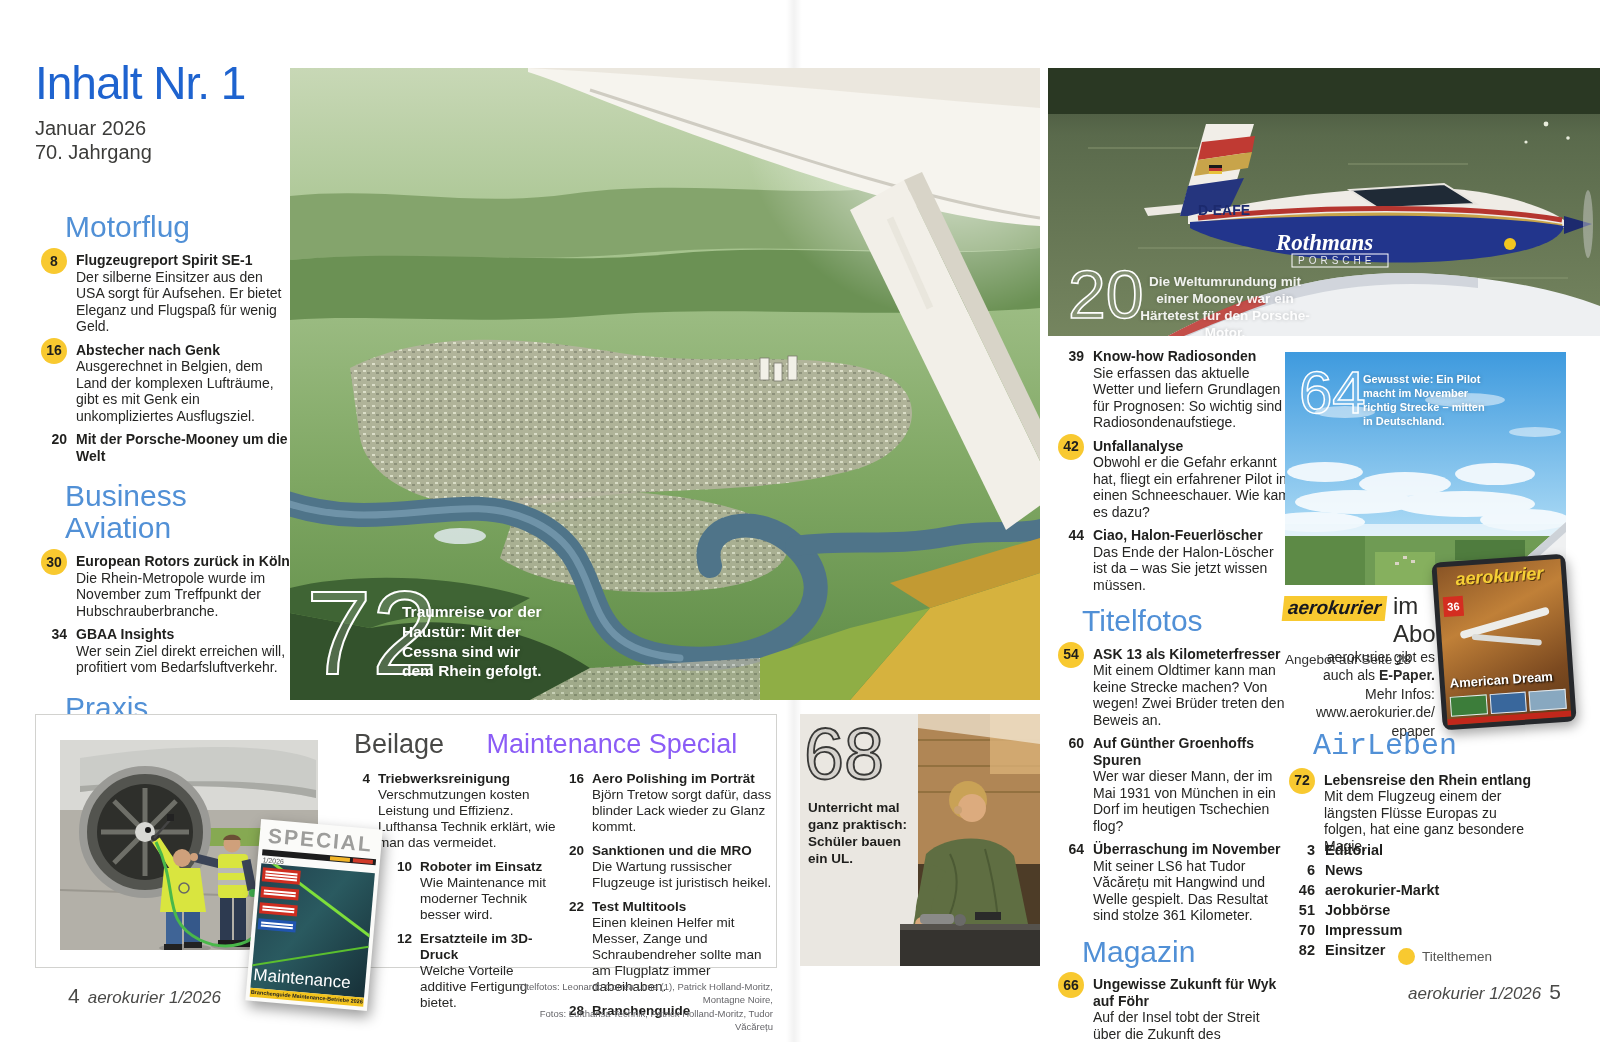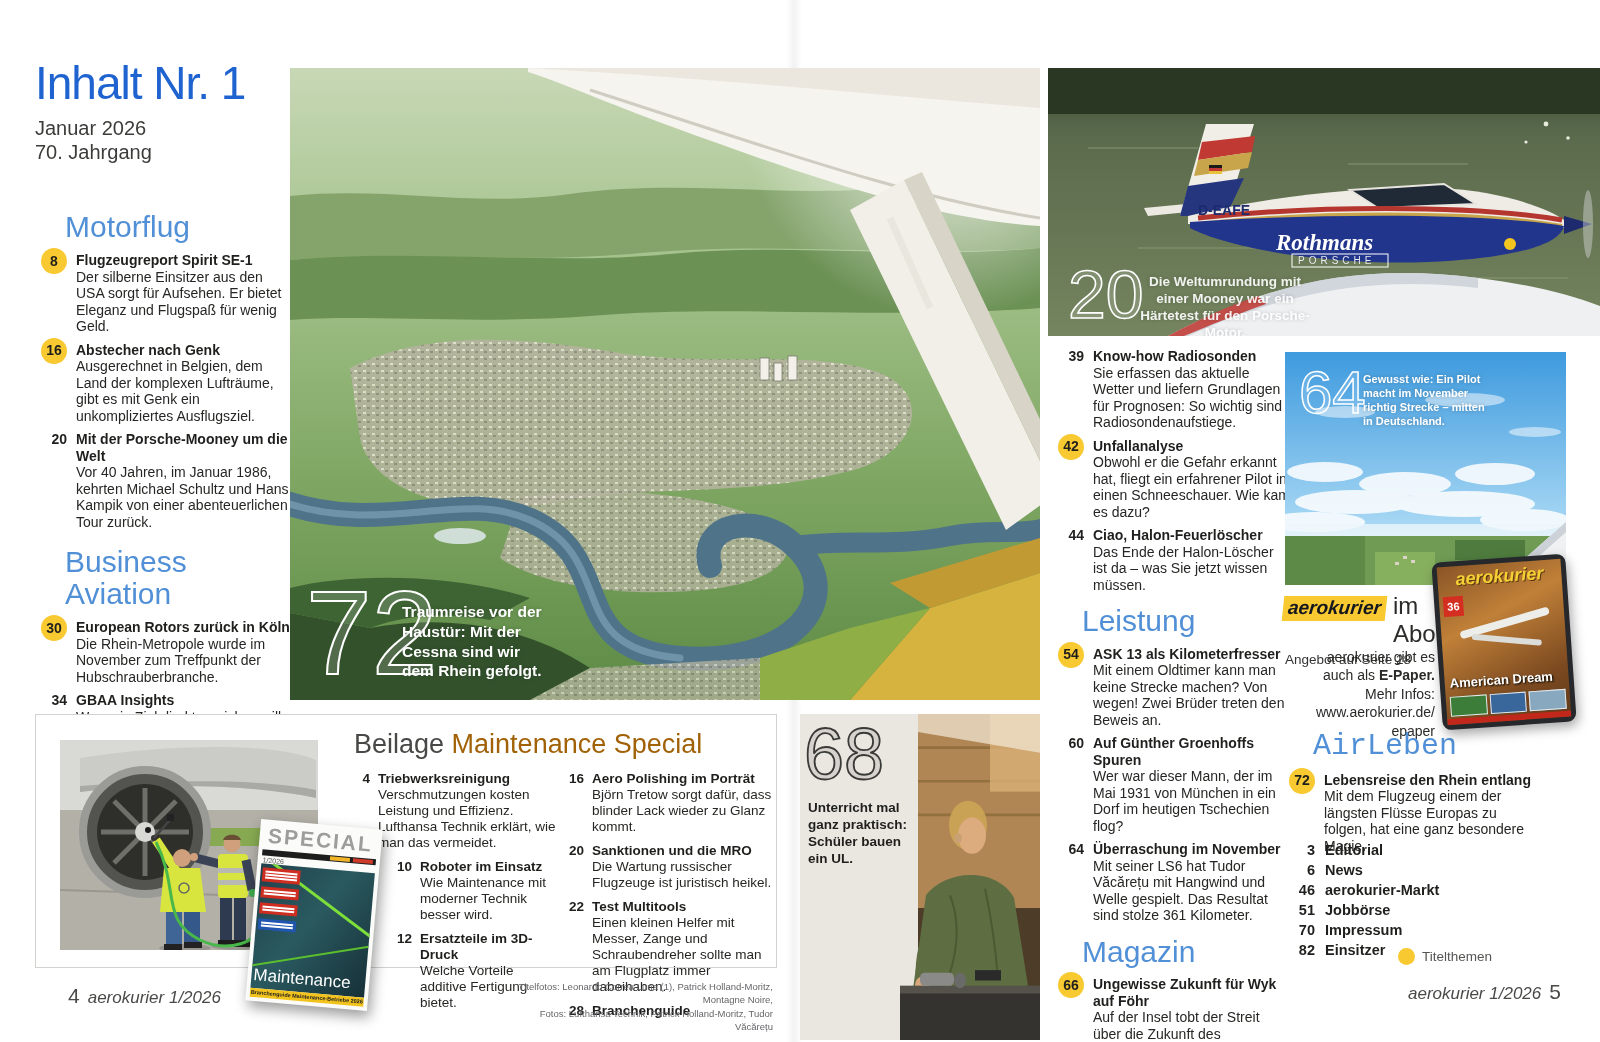--- a/index.html
+++ b/index.html
@@ -37,21 +37,21 @@
   #main-cap{left:112px;top:534px;width:152px;font-size:15.5px;line-height:1.28;}
 
   #mooney-photo{left:1048px;top:68px;width:552px;height:268px;text-align:center;}
   #mooney-num{left:20px;top:196px;font-size:68px;-webkit-text-stroke:1.6px #ffffff;}
   #mooney-cap{left:92px;top:206px;width:170px;font-size:13.5px;line-height:1.25;opacity:0.9;}
 
   #strecke-photo{left:1285px;top:352px;width:281px;height:233px;}
   #strecke-num{left:14px;top:14px;font-size:60px;-webkit-text-stroke:1.5px #ffffff;}
   #strecke-cap{left:78px;top:20px;width:130px;font-size:11px;line-height:1.28;}
 
-  #ul-photo{left:800px;top:714px;width:240px;height:326px;}
+  #ul-photo{left:800px;top:714px;width:240px;height:252px;}
   #ul-num{left:4px;top:8px;font-size:72px;}
   #ul-cap{left:8px;top:86px;width:112px;font-size:13.5px;line-height:1.25;}
 
   
   .right-col{position:absolute;left:1052px;top:348px;width:238px;}
   .right-col .sec{margin:12px 0 9px 30px;}
 
   
   .abo{position:absolute;left:1283px;top:592px;width:180px;}
   .abo-line{display:flex;align-items:baseline;}
@@ -91,21 +91,21 @@
 
   .legend{position:absolute;left:1398px;top:948px;display:flex;align-items:center;}
   .legend-dot{width:17px;height:17px;border-radius:50%;background:#f8c930;margin-right:7px;}
   .legend-label{font-size:13.5px;color:#555553;}
 
   
   .beilage-box{position:absolute;left:35px;top:714px;width:740px;height:252px;
                border:1px solid #d2d2cf;background:#fff;}
   .beilage-head{position:absolute;left:318px;top:14px;font-size:27px;font-weight:400;}
   .beilage-head .pre{color:#484846;}
-  .beilage-head .acc{color:#a16207;}
+  .beilage-head .acc{color:#8b5cf6;margin-left:35px;}
   .b-col{position:absolute;top:56px;}
   .b-col1{left:308px;width:212px;}
   .b-col2{left:522px;width:214px;}
   .b-item{display:flex;margin-bottom:8px;font-size:13.5px;line-height:16px;}
   .b-item .num-col{width:26px;min-width:26px;padding-right:8px;}
   .b-item.indent{margin-left:42px;}
 
   #engine-photo{left:60px;top:740px;width:258px;height:210px;z-index:2;}
 
   .sp-cover{position:absolute;left:253px;top:824px;width:122px;height:182px;background:#fbfbf9;
@@ -169,21 +169,20 @@
         <div class="item-title">Abstecher nach Genk</div>
         <div class="item-desc">Ausgerechnet in Belgien, dem Land der komplexen Lufträume, gibt es mit Genk ein unkompliziertes Ausflugsziel.</div>
       </div>
     </div>
     <div class="toc-item">
       <div class="num-col">
           <span class="num">20</span>
         </div>
       <div>
         <div class="item-title">Mit der Porsche-Mooney um die Welt</div>
-        <div class="item-desc">Vor 40 Jahren, im Januar 1986, kehrten Michael Schultz und Hans Kampik von einer abenteuerlichen Tour zurück.</div>
       </div>
     </div>
 
     <h2 class="sec">Business Aviation</h2>
 
     <div class="toc-item">
       <div class="num-col">
           <span class="num badge">30</span>
         </div>
       <div>
@@ -341,21 +340,21 @@
     <div class="toc-item">
       <div class="num-col">
           <span class="num">44</span>
         </div>
       <div>
         <div class="item-title">Ciao, Halon-Feuerlöscher</div>
         <div class="item-desc">Das Ende der Halon-Löscher ist da – was Sie jetzt wissen müssen.</div>
       </div>
     </div>
 
-    <h2 class="sec">Leistung</h2>
+    <h2 class="sec">Titelfotos</h2>
 
     <div class="toc-item">
       <div class="num-col">
           <span class="num badge">54</span>
         </div>
       <div>
         <div class="item-title">ASK 13 als Kilometerfresser</div>
         <div class="item-desc">Mit einem Oldtimer kann man keine Strecke machen? Von wegen! Zwei Brüder treten den Beweis an.</div>
       </div>
     </div>

